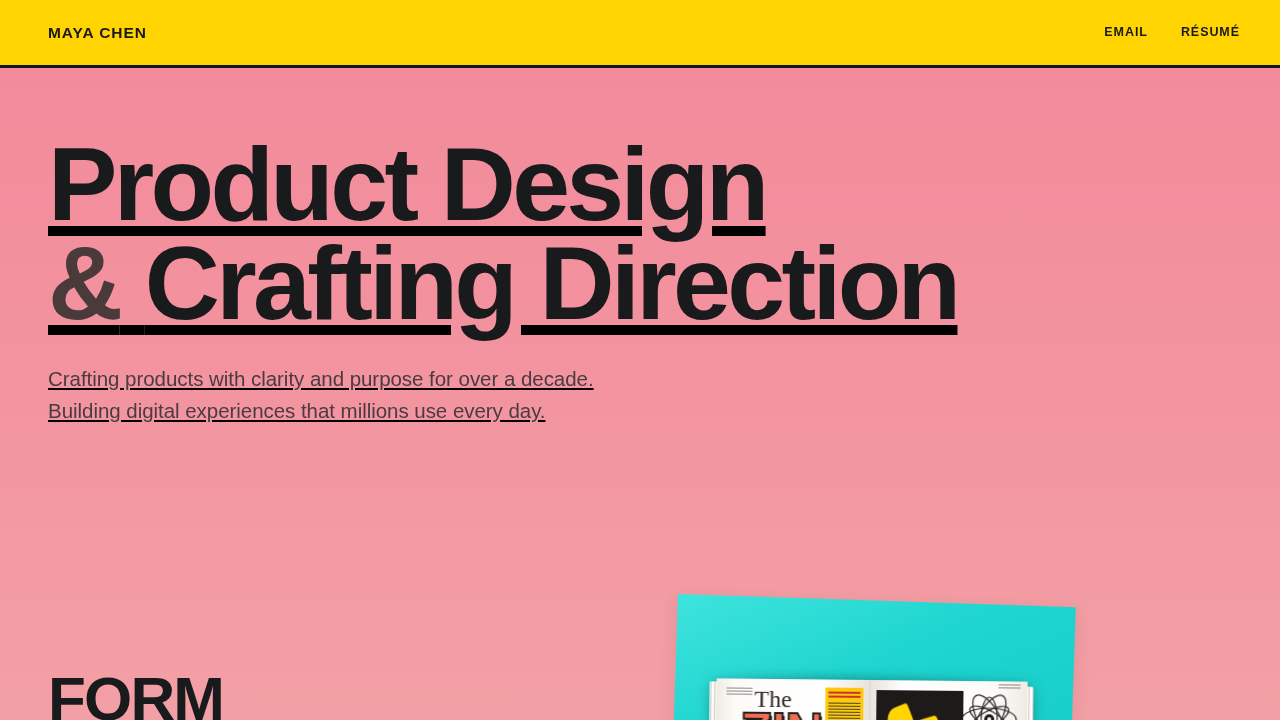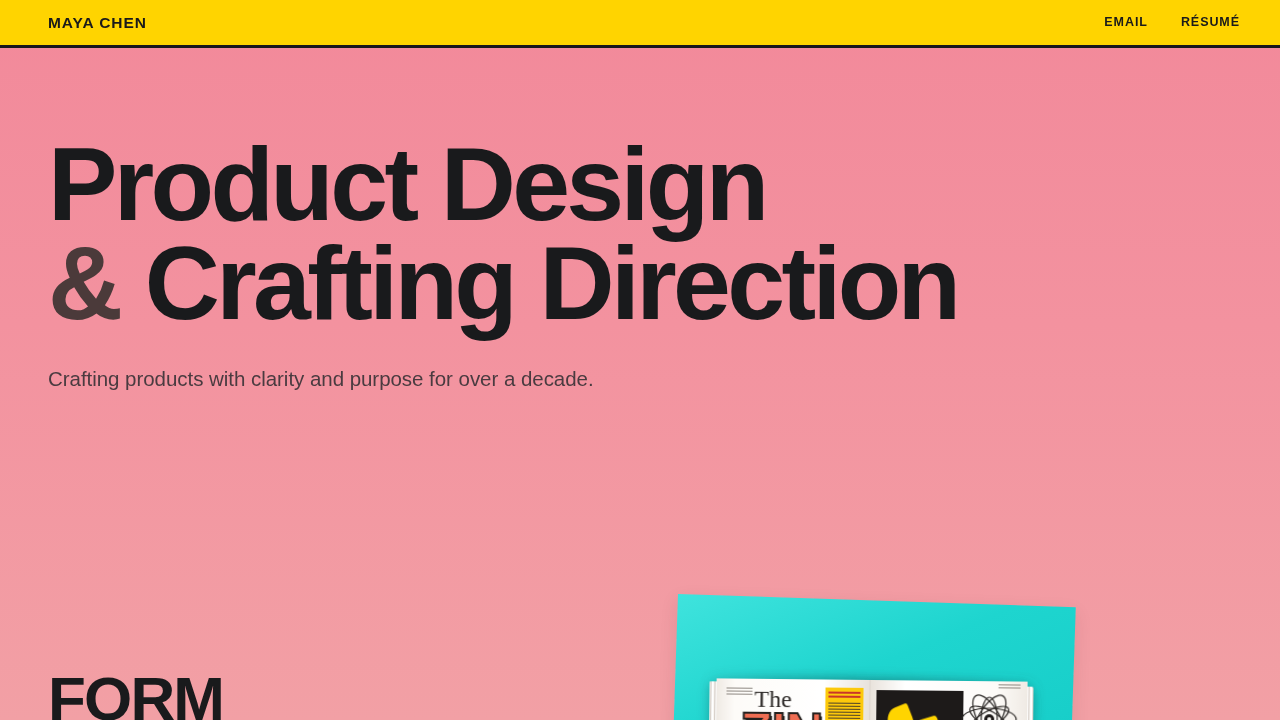--- a/index.html
+++ b/index.html
@@ -24,21 +24,21 @@
     width:1280px; height:720px;
     background:linear-gradient(180deg,#f2899a 0%, #f3929f 45%, #f2a0a5 100%);
     z-index:0;
   }
 
   
   .navbar {
     position:absolute;
     left:0; top:0;
     width:1280px;
-    height:48px;
+    height:68px;
     background:#ffd400;
     border-bottom:3px solid #18161a;
     display:flex;
     align-items:center;
     justify-content:space-between;
     padding:0 40px 0 48px;
     z-index:30;
   }
 
   .brand {
@@ -67,20 +67,21 @@
     line-height:1;
   }
 
   
   .hero {
     position:absolute;
     left:0; top:60px;
     width:1132px;
     z-index:10;
     padding:12px 48px;
+    text-decoration:underline;
   }
 
   .headline {
     margin-top:63px;
     color:#191a1c;
     font-size:104px;
     font-weight:bold;
     line-height:0.95;
     letter-spacing:-0.035em;
     white-space:nowrap;
@@ -274,20 +275,21 @@
 </header>
 
 <section class="hero">
   <h1 class="headline">
     <span class="line">Product Design</span>
     <span class="line"><span class="amp">&amp;</span> <span>Crafting Direction</span></span>
   </h1>
 
   <p class="subtitle">
     <span>Crafting products with clarity and purpose for over a decade.</span>
+    <span>Building digital experiences that millions use every day.</span>
   </p>
 </section>
 
 <div class="formword">FORM</div>
 
 <figure class="photo-stage">
 
   <div class="teal-board"></div>
   <div class="book-shadow"></div>
 

